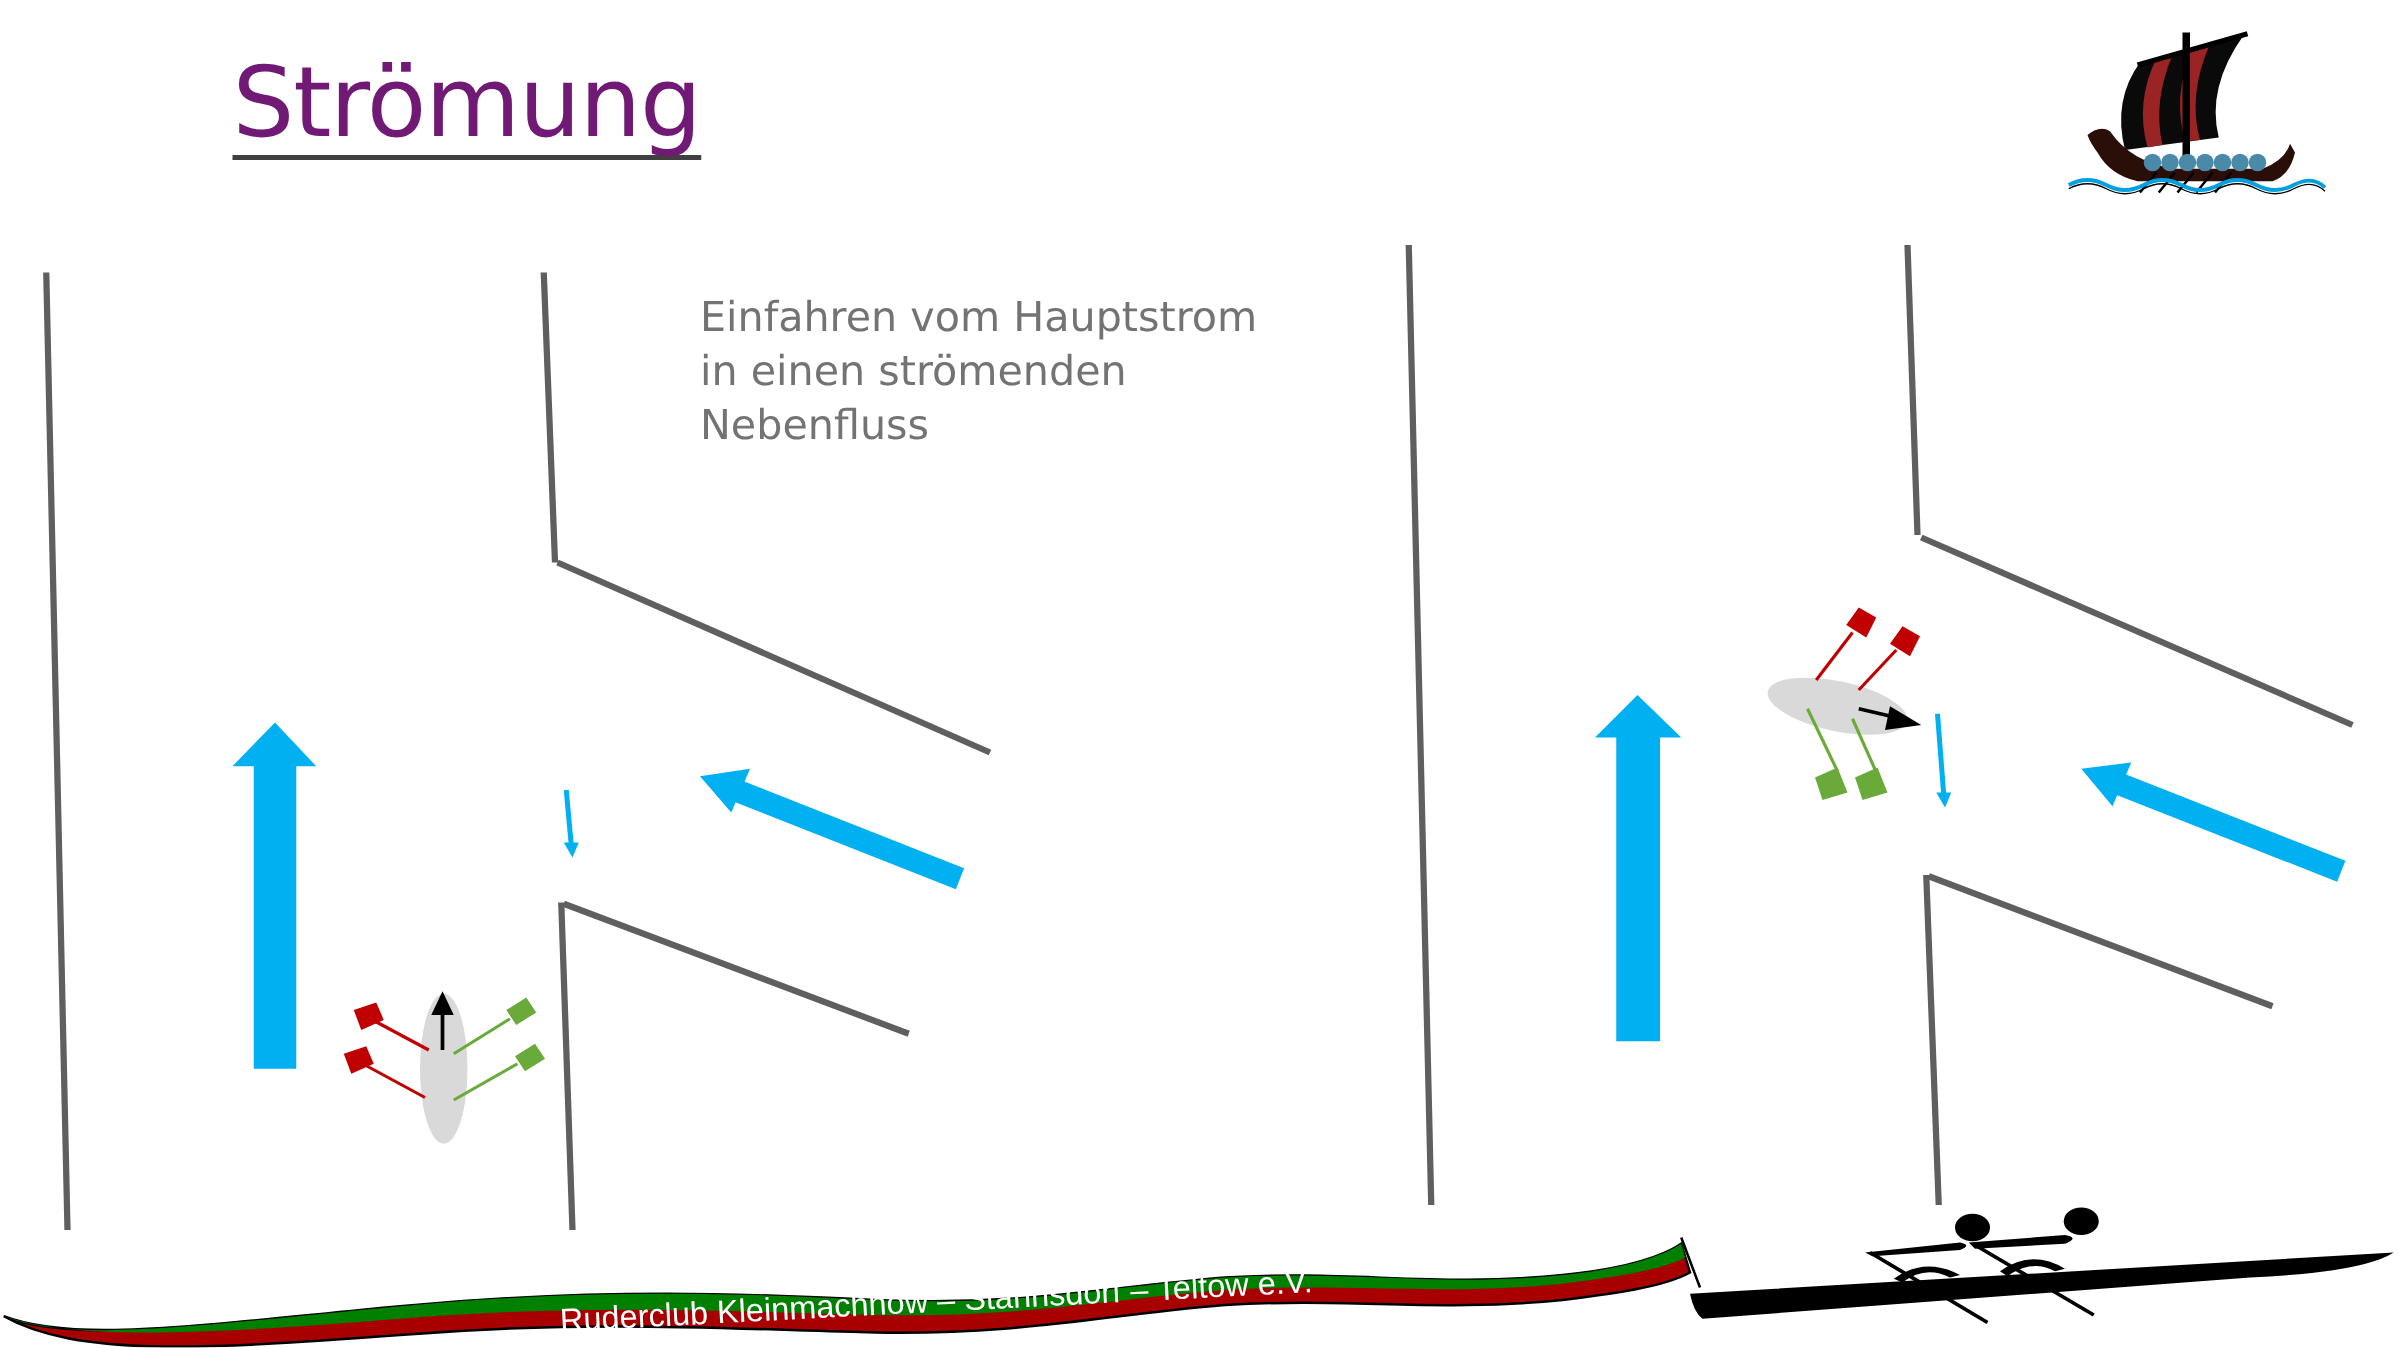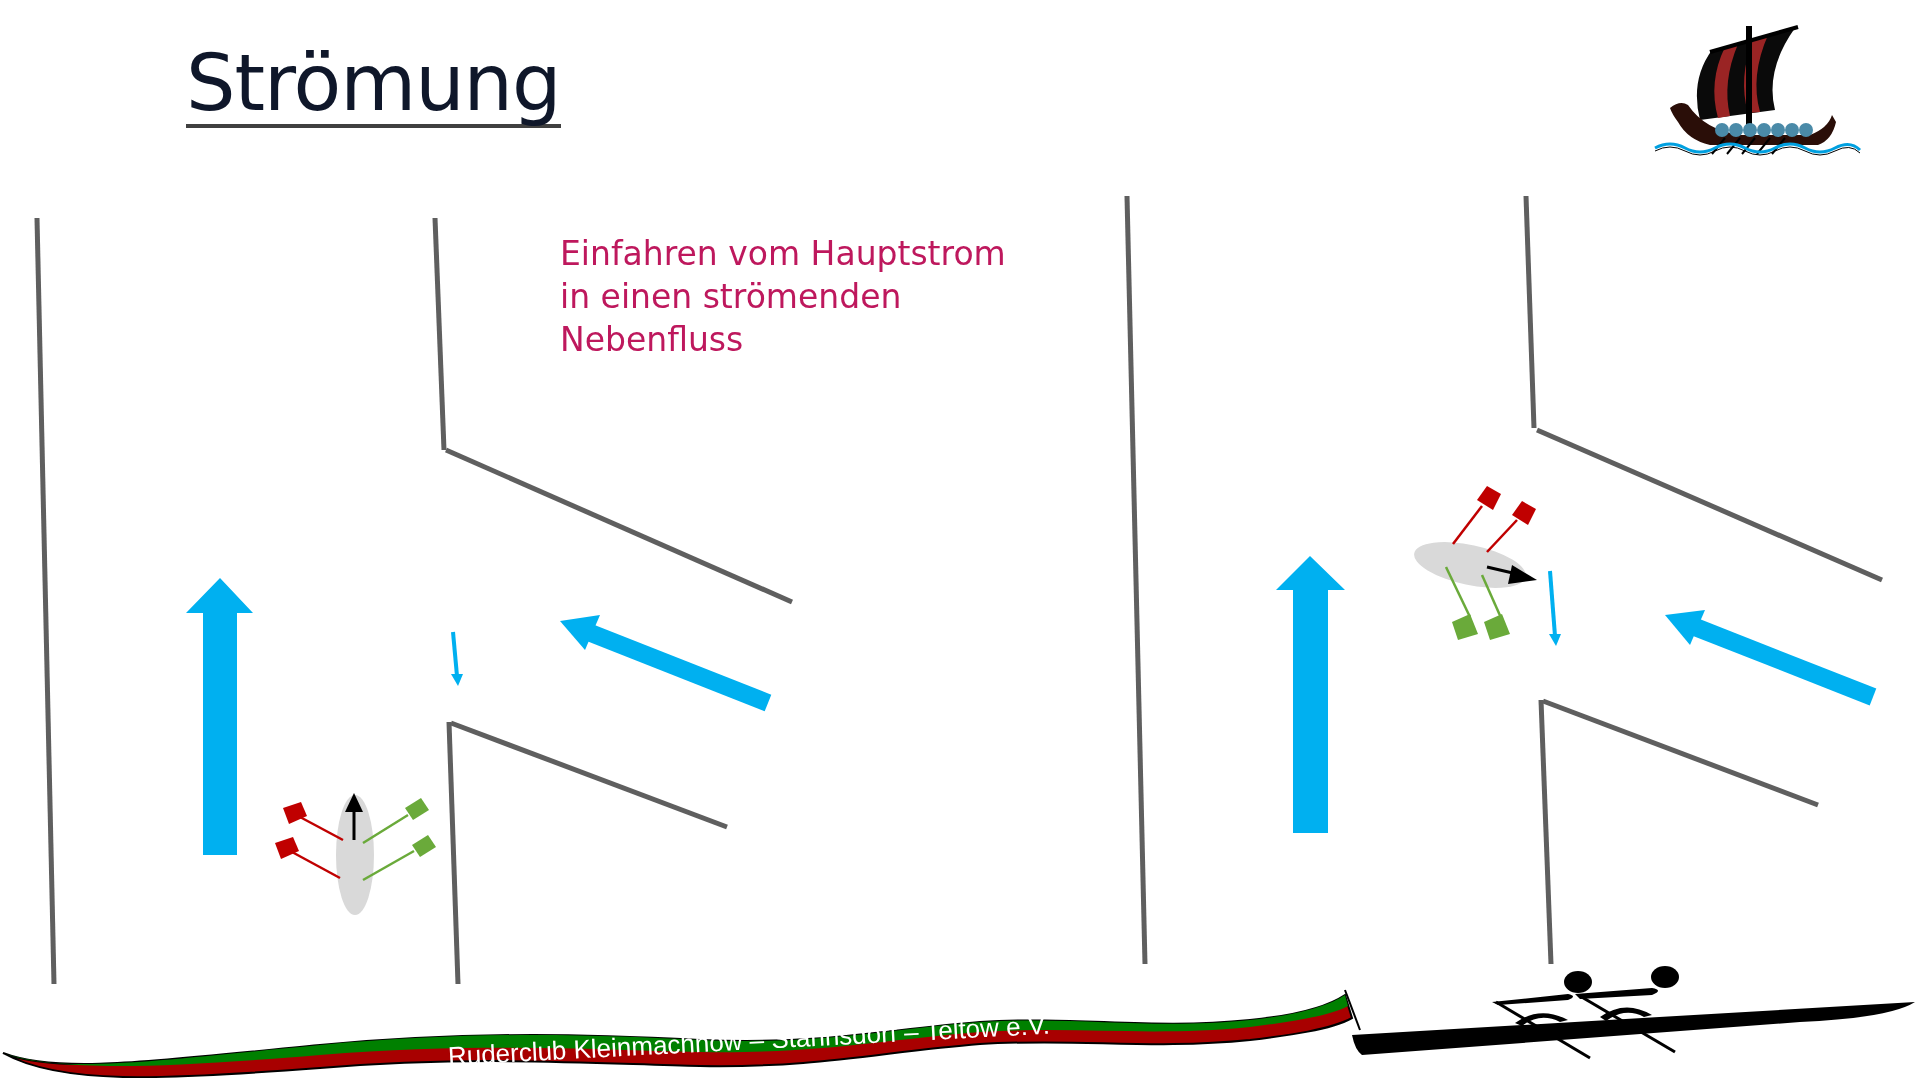--- a/index.html
+++ b/index.html
@@ -1,26 +1,26 @@
 <!DOCTYPE html>
 <html><head>
   <meta charset="utf-8">
   <style>
     html, body { margin: 0; padding: 0; background: #ffffff; }
     body { width: 1919px; height: 1078px; position: relative; overflow: hidden;
            font-family: "Liberation Sans", "DejaVu Sans", sans-serif; }
     .slide-title {
       position: absolute; left: 186px; top: 44px;
-      font-family: "DejaVu Sans", sans-serif; font-size: 78px; color: #0f172a;
+      font-family: "DejaVu Sans", sans-serif; font-size: 78px; color: #701a75;
       letter-spacing: -1px; line-height: 1;
       border-bottom: 4px solid #404040; padding-bottom: 2px;
     }
     .caption {
       position: absolute; left: 560px; top: 232px;
-      font-family: "DejaVu Sans", sans-serif; font-size: 33px; color: #be185d;
+      font-family: "DejaVu Sans", sans-serif; font-size: 33px; color: #737373;
       line-height: 43px; white-space: pre-line;
     }
     svg.canvas { position: absolute; left: 0; top: 0; }
     .banner-text {
       font-family: "Liberation Sans", sans-serif; font-size: 26px; fill: #ffffff;
     }
   </style>
 </head>
 <body>
 

